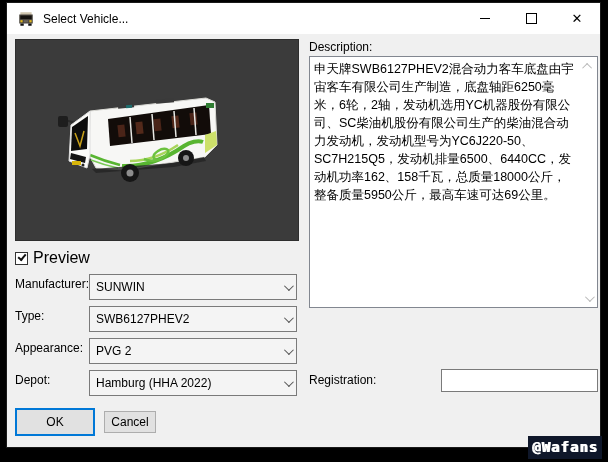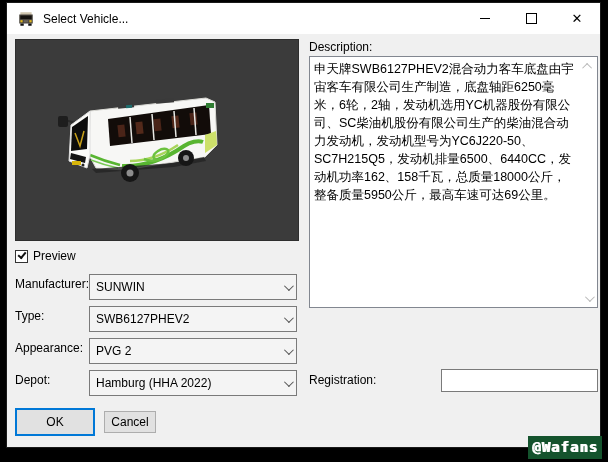--- a/index.html
+++ b/index.html
@@ -60,21 +60,21 @@
   
   .checkbox-row{position:absolute;left:8px;top:246px;display:flex;align-items:center;}
   .checkbox{
     width:13px;height:13px;background:#fff;border:1px solid #333;box-sizing:border-box;
     position:relative;
   }
   .checkbox .check{
     position:absolute;left:2px;top:1px;width:6px;height:3px;
     border-left:2px solid #111;border-bottom:2px solid #111;transform:rotate(-50deg);
   }
-  .checkbox-label{margin-left:5px;font-size:12px;}
+  .checkbox-label{margin-left:5px;font-size:16px;}
   
   .field-label{position:absolute;left:8px;font-size:12px;color:#000;}
   .combo{
     position:absolute;left:82px;width:208px;height:26px;
     background:#f4f4f4;border:1px solid #7a7a7a;box-sizing:border-box;
     display:flex;align-items:center;font-size:12px;color:#000;
   }
   .combo .combo-value{margin-left:6px;flex:1 1 auto;white-space:nowrap;overflow:hidden;}
   .combo .combo-arrow{flex:0 0 auto;width:18px;display:flex;align-items:center;justify-content:center;}
   .combo .chevd{display:block;width:6px;height:6px;border-left:1px solid #555;border-top:1px solid #555;transform:rotate(225deg) translateY(2px);}
@@ -93,21 +93,21 @@
   .btn-ok{
     left:8px;top:405px;width:80px;height:28px;
     background:#e1e1e1;border:2px solid #0078d7;
   }
   .btn-cancel{
     left:97px;top:408px;width:52px;height:22px;
     background:#e1e1e1;border:1px solid #adadad;
   }
   
   .watermark{
-    position:absolute;right:6px;bottom:3px;background:#14532d;color:#fff;
+    position:absolute;right:6px;bottom:3px;background:#0f172a;color:#fff;
     font-family:"DejaVu Sans Mono","Liberation Mono",monospace;
     font-size:14px;font-weight:bold;padding:3px 4px 4px 4px;letter-spacing:1px;
     text-shadow:1px 0 0 #fff;
     image-rendering:pixelated;
     margin-left:47px;
   }
 </style>
 </head>
 <body>
 

